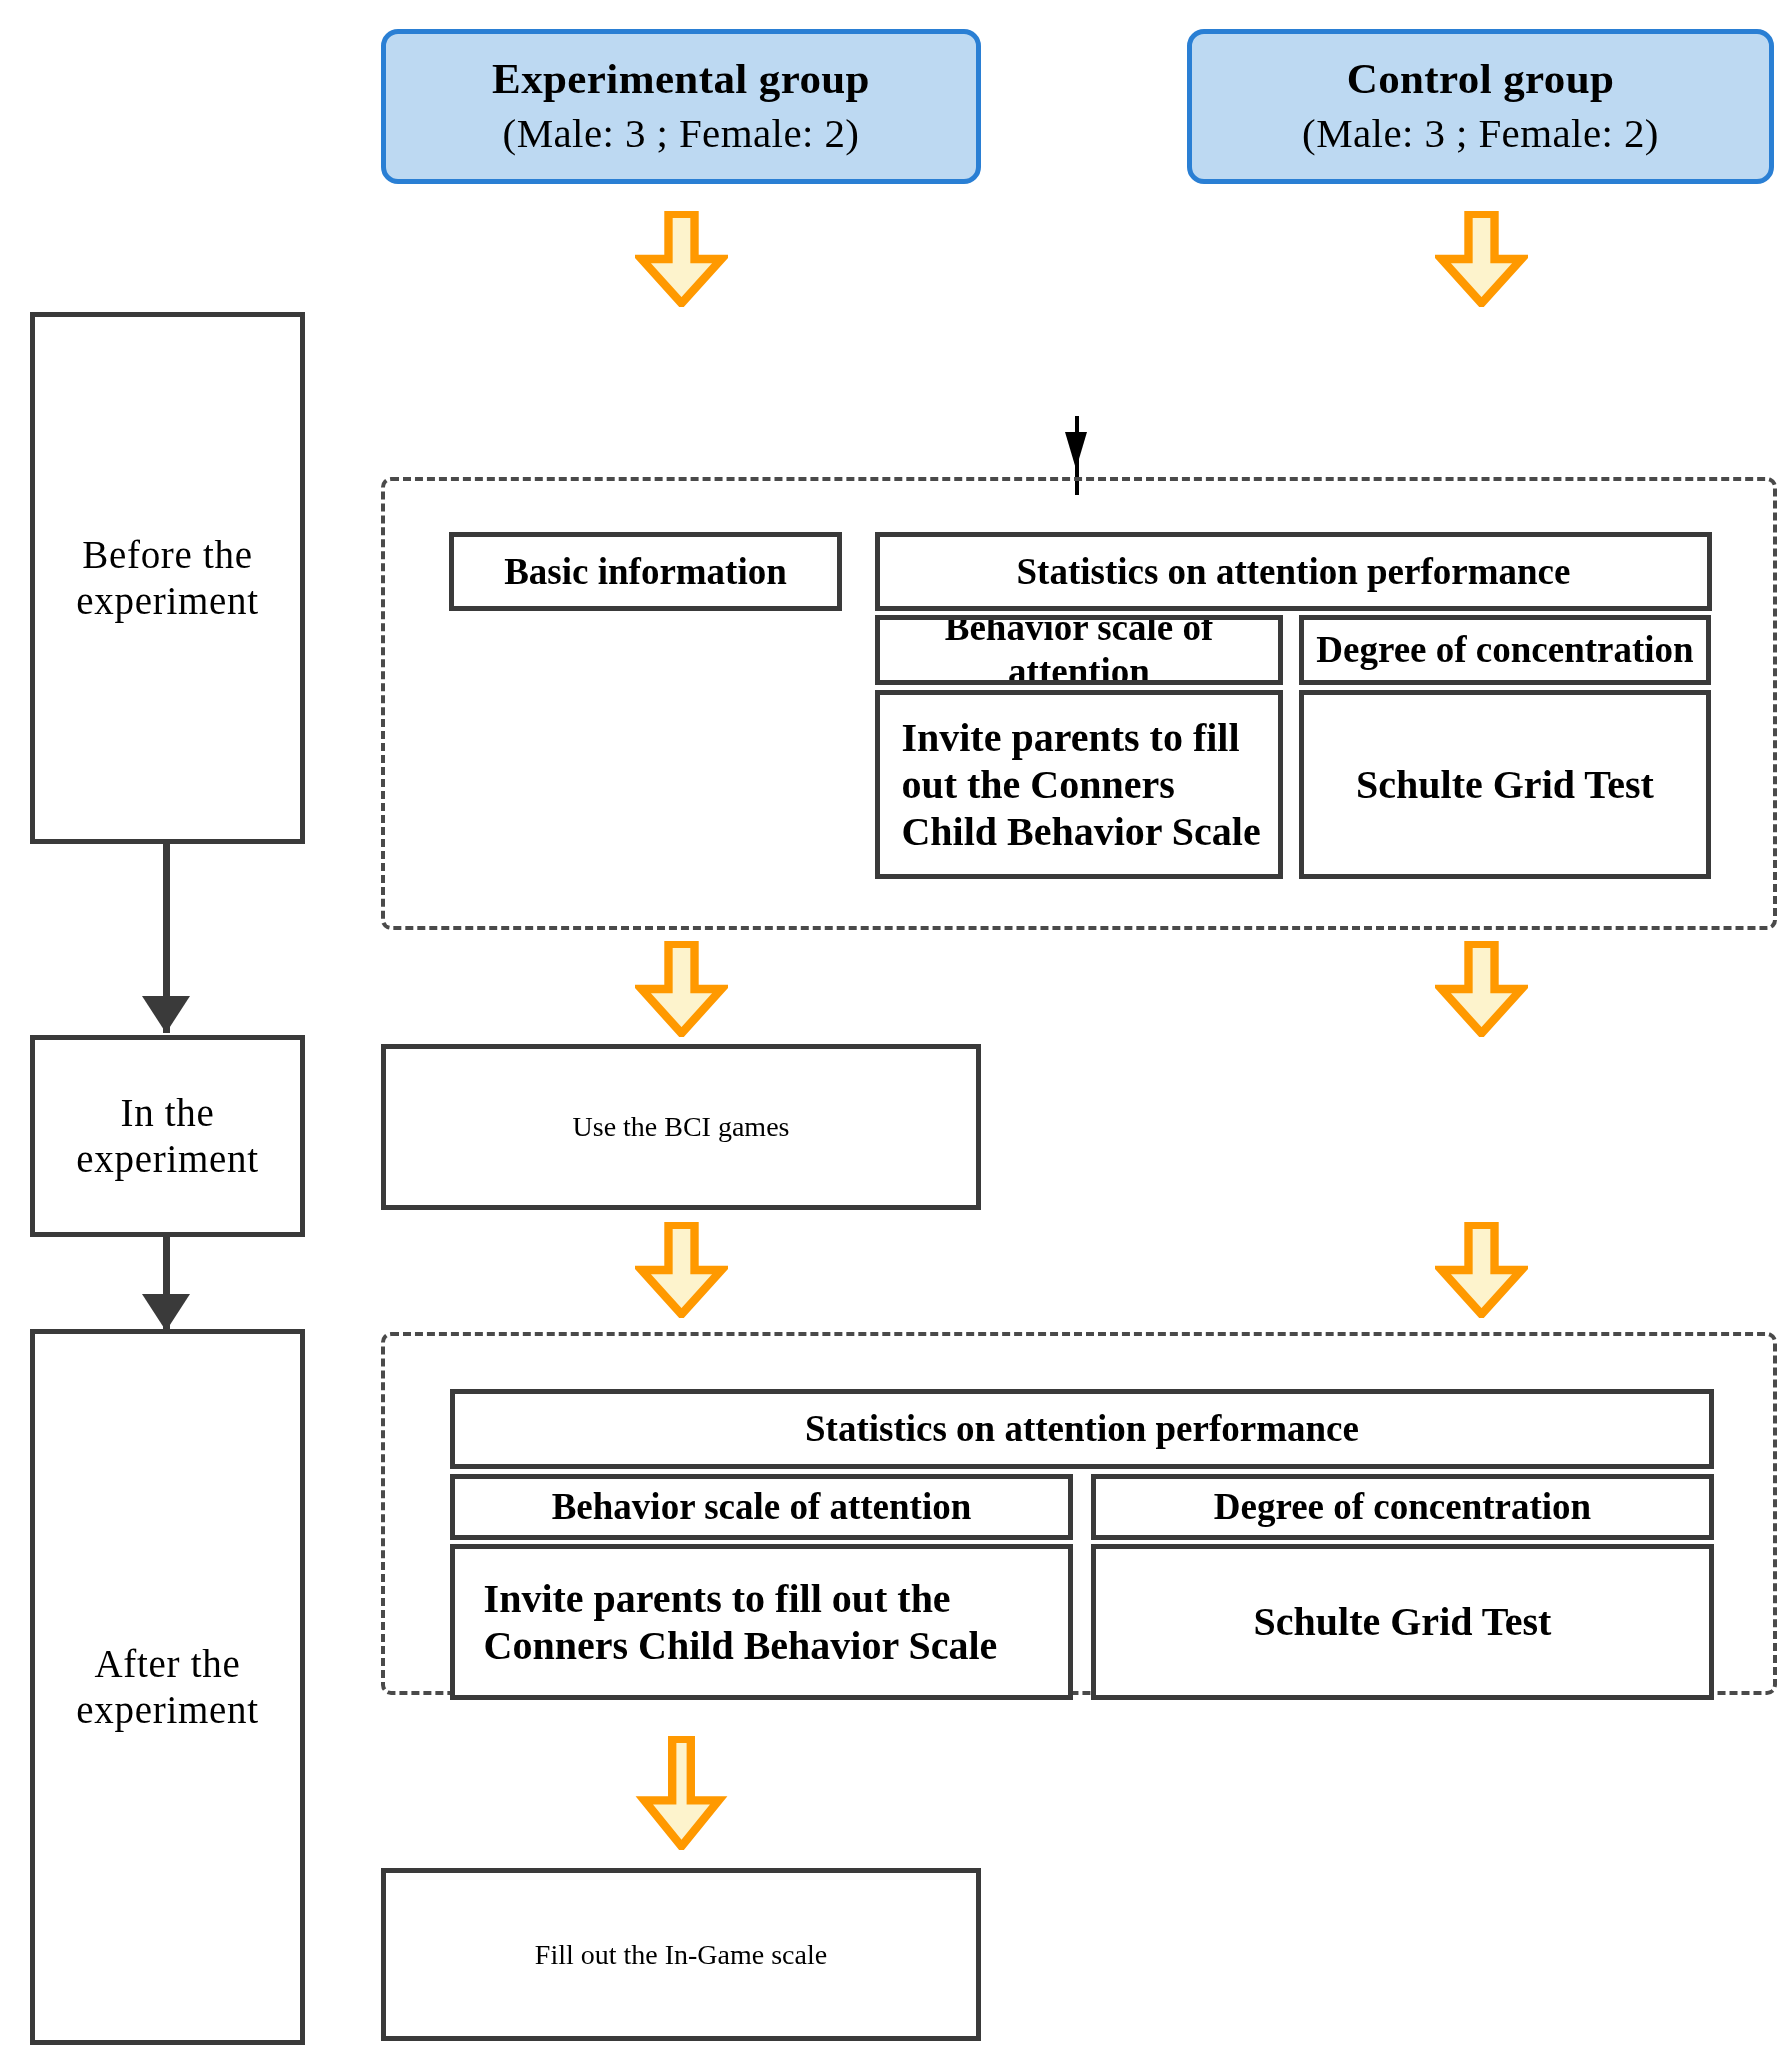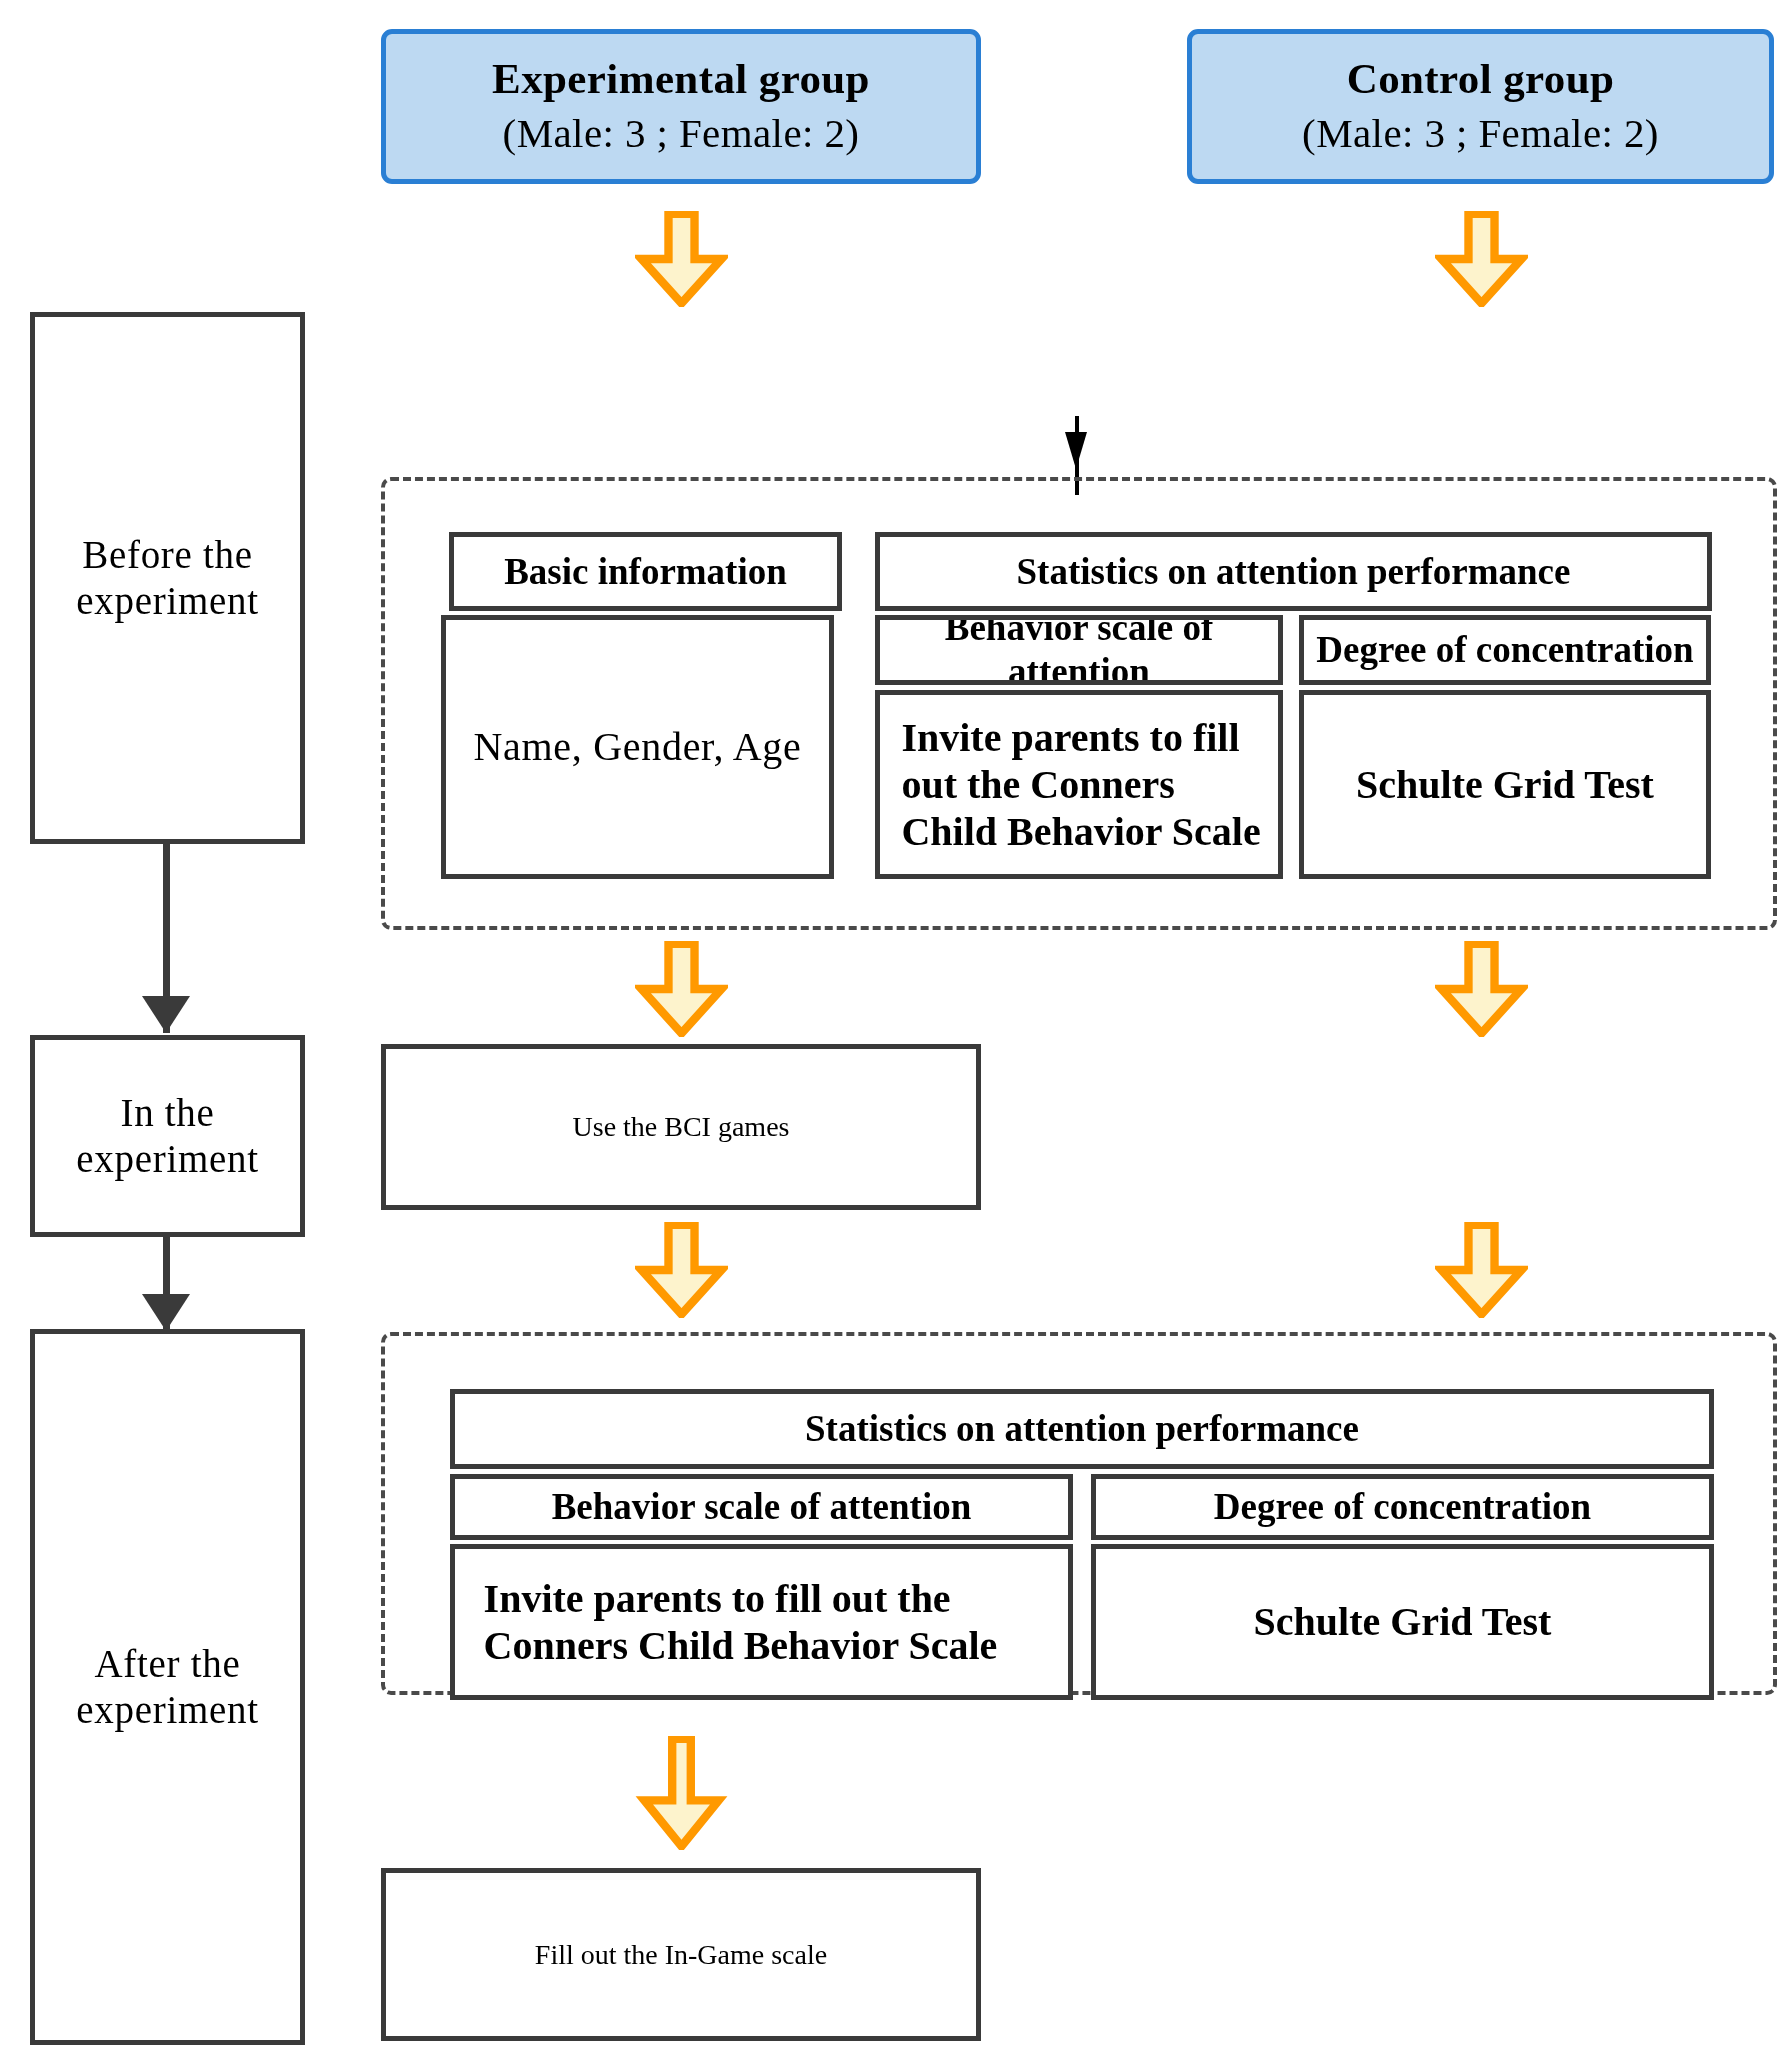--- a/index.html
+++ b/index.html
@@ -32,21 +32,21 @@
   }
   .node-inner {
     display: block;
     width: 100%;
     padding: 0 10px;
     box-sizing: border-box;
   }
   .blue-node {
     border: 5px solid #2a7fd4;
     background: #bdd9f2;
-    border-radius: 11px;
+    border-radius: 17px;
     font-weight: bold;
     font-size: 43px;
     letter-spacing: 0.4px;
   }
   .blue-node .line2 {
     font-weight: normal;
     font-size: 41px;
     display: block;
     margin-top: 4.3px;
   }
@@ -170,23 +170,20 @@
 
 
   <div class="conn-line" style="left:1075px; top:416px; width:3.6px; height:79px;"></div>
   <div class="arrow-head thin" style="left:1065px; top:432px;"></div>
 
   <div class="dashed-group" style="left:381px; top:477px; width:1396px; height:453px;"></div>
 
   <div class="node sub-head" style="left:441px; top:532px; width:393px; height:79px;margin-left:8px;">
     <span class="node-inner">Basic information</span>
   </div>
-  <div class="node plain-body" style="left:441px; top:615px; width:393px; height:264px;">
-    <span class="node-inner">Name, Gender, Age</span>
-  </div>
 
   <div class="node sub-head" style="left:875px; top:532px; width:837px; height:79px;">
     <span class="node-inner">Statistics on attention performance</span>
   </div>
 
   <div class="node sub-head" style="left:875px; top:615px; width:408px; height:70px;">
     <span class="node-inner">Behavior scale of attention</span>
   </div>
   <div class="node sub-head" style="left:1299px; top:615px; width:412px; height:70px;">
     <span class="node-inner">Degree of concentration</span>

